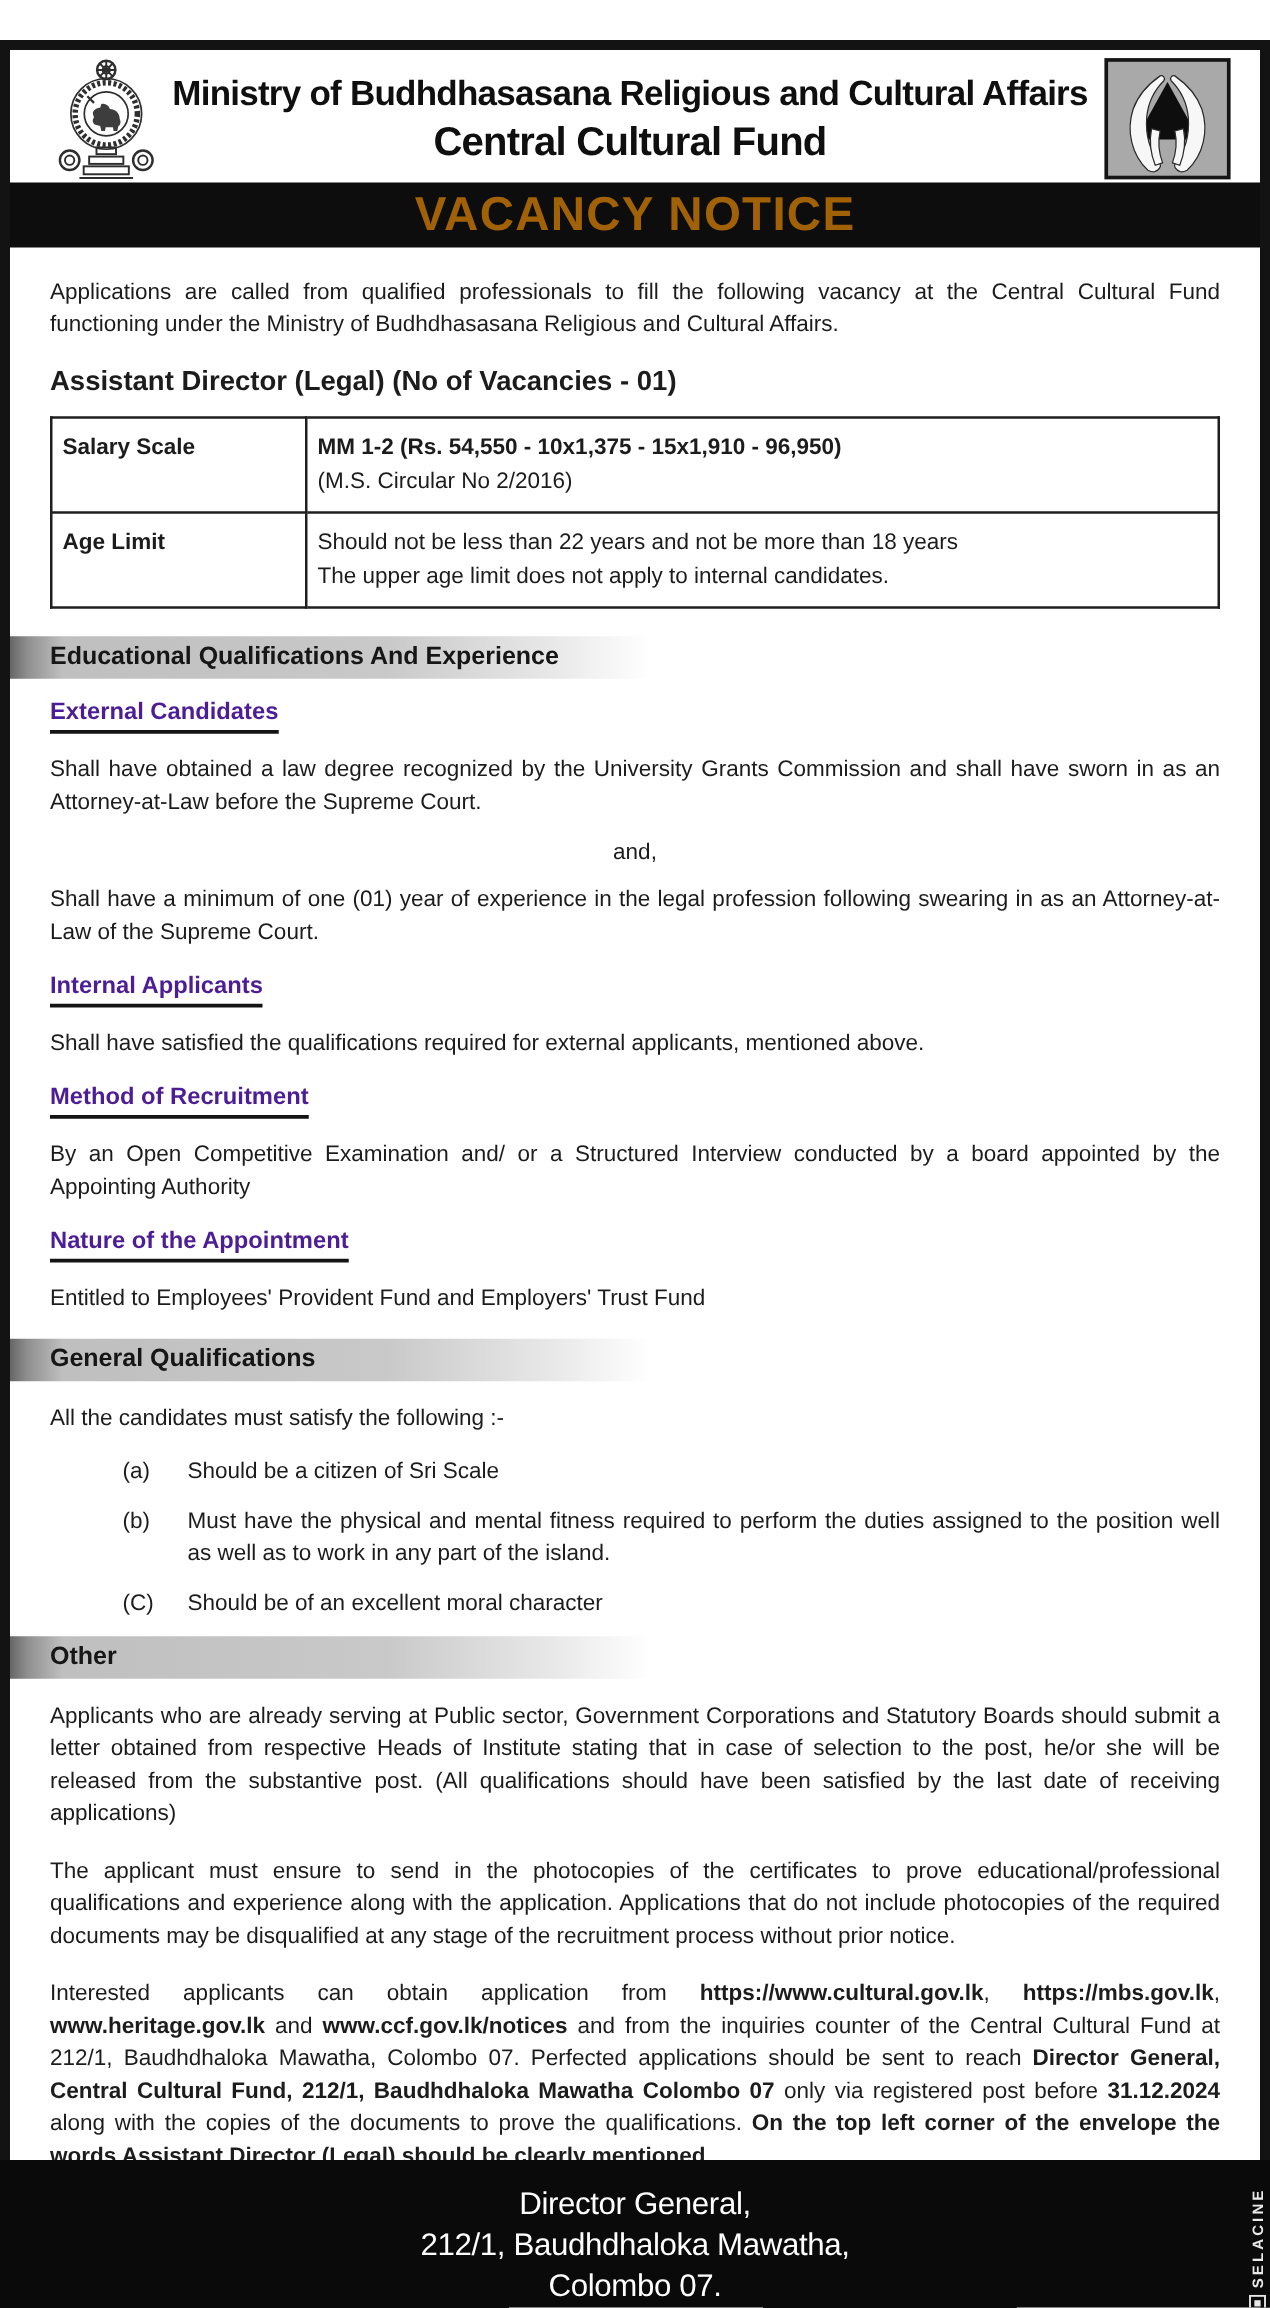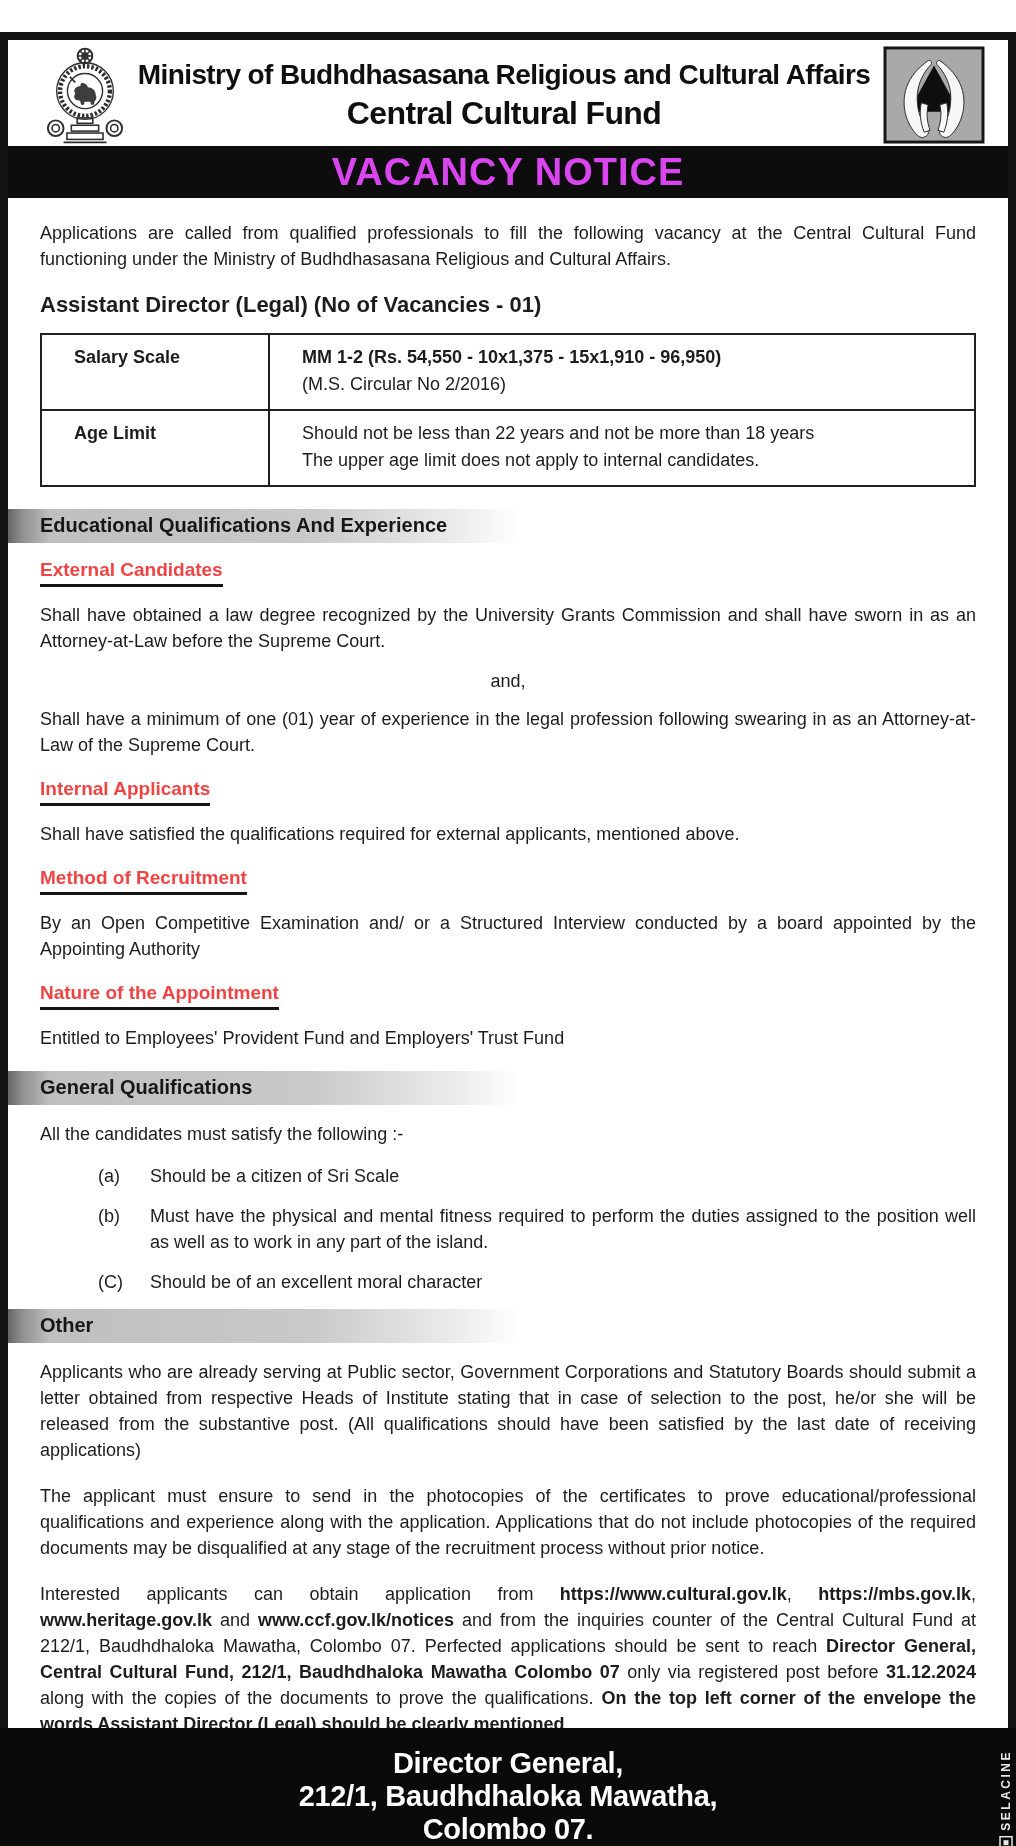--- a/index.html
+++ b/index.html
@@ -15,53 +15,53 @@
   
   .masthead{margin-top:8px;height:106px;display:flex;align-items:center;
             padding:4px 30px 0 44px;box-sizing:border-box;background:#fff;}
   .emblem{width:82px;height:100px;flex:0 0 auto;}
   .titles{flex:1;text-align:center;padding:0 10px;}
   .t1{font-size:28px;font-weight:bold;letter-spacing:-0.6px;color:#0f0f0f;}
   .t2{font-size:32px;font-weight:bold;letter-spacing:-0.6px;color:#0f0f0f;margin-top:4px;}
   .ccf-logo{width:104px;height:98px;flex:0 0 auto;}
 
   
-  .notice-bar{height:52px;line-height:52px;background:#0d0d0d;color:#d946ef;text-align:center;
+  .notice-bar{height:52px;line-height:52px;background:#0d0d0d;color:#a16207;text-align:center;
               font-size:38px;font-weight:bold;letter-spacing:1px;}
 
   
   .content{padding:22px 40px 0 40px;}
   .para{font-size:18px;line-height:26px;text-align:justify;margin:0 0 20px 0;}
   .pos-title{font-size:22px;font-weight:bold;margin:0 0 15px 0;}
 
   table.info{width:100%;border-collapse:collapse;margin:0 0 22px 0;}
-  table.info td{border:2px solid #1f1f1f;padding:9px 16px 11px 32px;vertical-align:top;
+  table.info td{border:2px solid #1f1f1f;padding:9px 16px 11px 8px;vertical-align:top;
                 font-size:18px;line-height:27px;}
   td.lab{width:178px;font-weight:bold;}
   .vline-b{font-weight:bold;}
 
   .secbar{margin:0 0 16px -40px;width:520px;box-sizing:border-box;padding:5px 0 6px 40px;
           font-size:20px;font-weight:bold;color:#161616;
           background:linear-gradient(90deg,#4e4e4e 0px,#8f8f8f 22px,#bfbfbf 50px,
                      #c9c9c9 310px,#e9e9e9 445px,#ffffff 520px);}
 
-  .subhead{display:inline-block;font-size:19px;font-weight:bold;color:#ef4444;
+  .subhead{display:inline-block;font-size:19px;font-weight:bold;color:#4c1d95;
            border-bottom:3px solid #141414;padding-bottom:3px;margin:0 0 15px 0;}
   .center-and{font-size:18px;line-height:26px;text-align:center;margin:-6px 0 12px 0;}
 
   .qintro{font-size:18px;line-height:26px;margin:0 0 16px 0;}
   .qitem{display:flex;padding-left:58px;font-size:18px;line-height:26px;margin:0 0 14px 0;}
   .qitem .mk{width:52px;flex:0 0 auto;}
   .qitem .tx{flex:1;text-align:justify;}
   .qlist{margin-bottom:4px;}
 
   
   .footer{position:absolute;left:0;right:0;bottom:0;height:150px;background:#0a0a0a;
           color:#ffffff;text-align:center;box-sizing:border-box;padding-top:19px;}
-  .fl{font-size:29px;font-weight:bold;line-height:33px;letter-spacing:-0.3px;}
+  .fl{font-size:25px;font-weight:normal;line-height:33px;letter-spacing:-0.3px;}
 
   .press{position:absolute;right:3px;bottom:28px;writing-mode:vertical-rl;
          transform:rotate(180deg);color:#e9e9e9;font-size:12px;font-weight:bold;
          letter-spacing:2.5px;display:flex;align-items:center;gap:5px;}
   .press svg{flex:0 0 auto;}
 </style>
 </head>
 <body>
 
 <div class="page">

